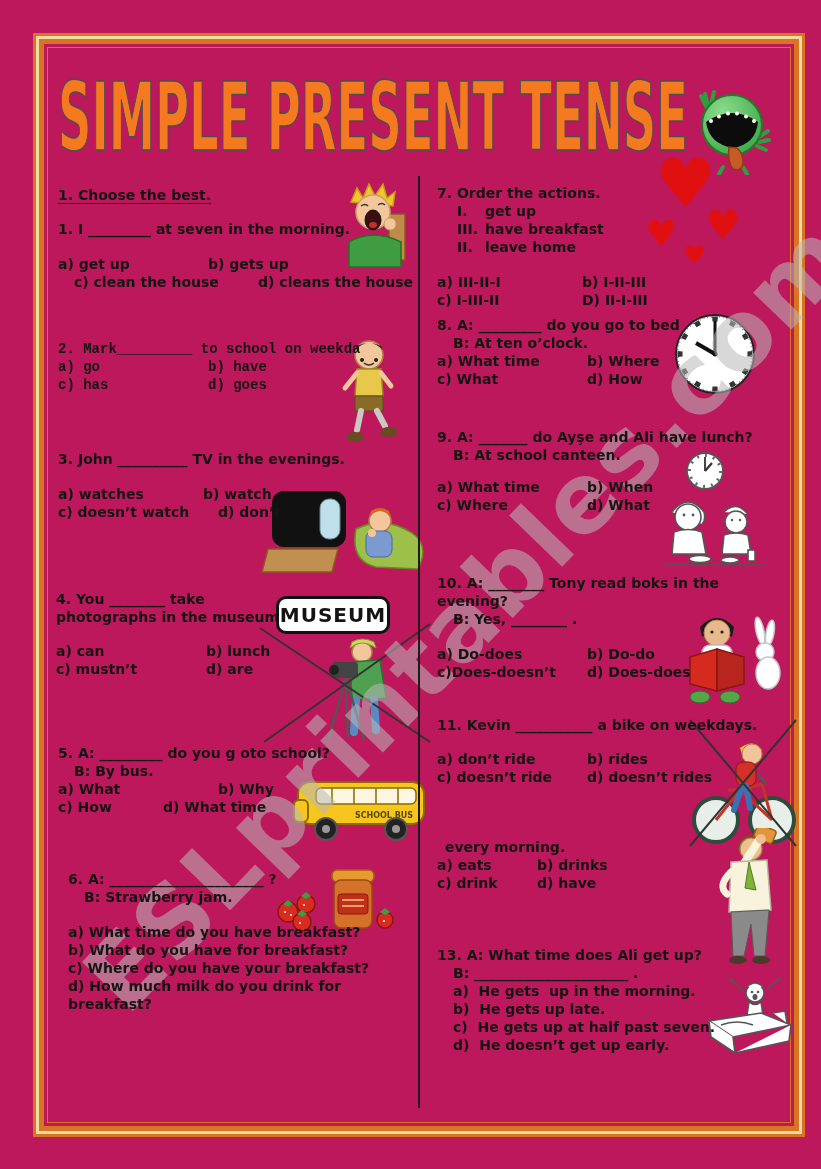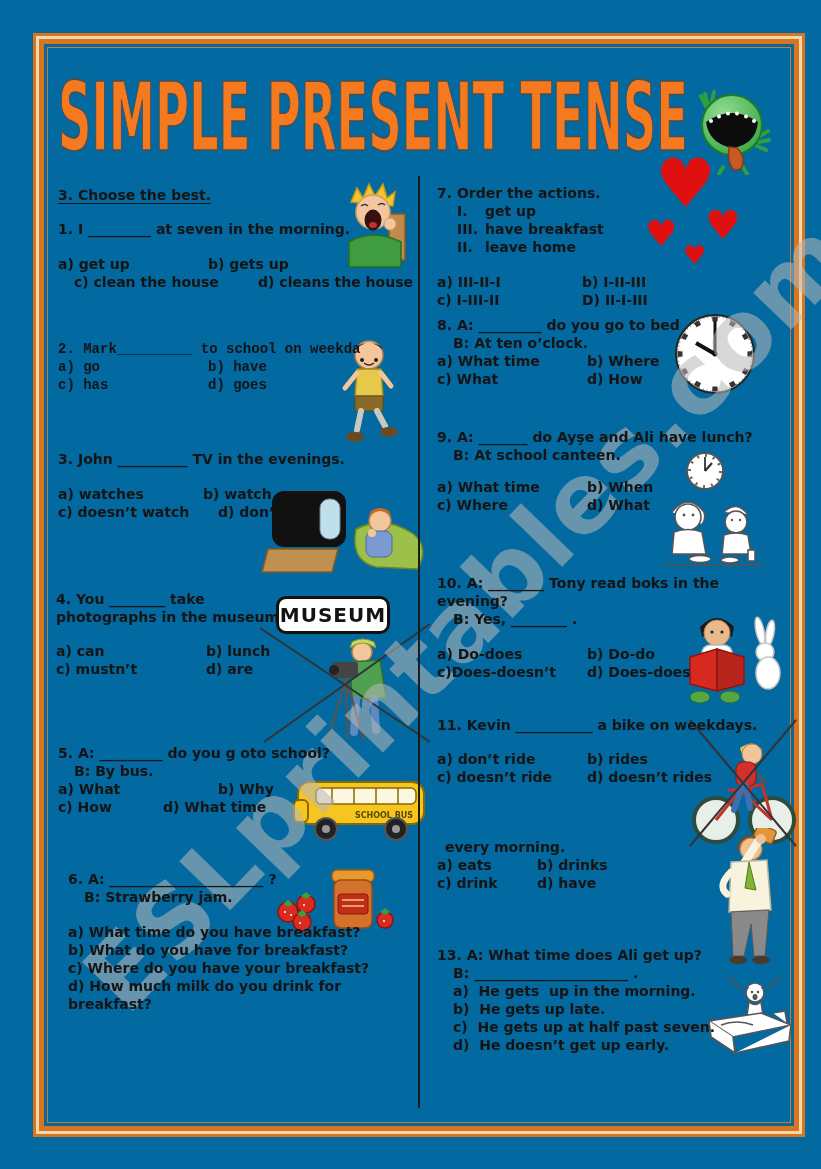--- a/index.html
+++ b/index.html
@@ -1,16 +1,16 @@
 <!DOCTYPE html>
 <html><head>
 <meta charset="utf-8">
 <style>
   html,body{margin:0;padding:0;background:#fff;}
-  .page{position:relative;width:821px;height:1169px;background:#0369a1;overflow:hidden;
+  .page{position:relative;width:821px;height:1169px;background:#be185d;overflow:hidden;
         font-family:"DejaVu Sans",sans-serif;font-weight:bold;color:#141414;font-size:14px;}
   
   .frame-outer{position:absolute;left:33px;top:33px;width:772px;height:1104px;border:3px solid #D97420;box-sizing:border-box;z-index:0;}
   .frame-mid{position:absolute;inset:0;border:3px solid #F2D9A8;box-sizing:border-box;}
   .frame-inner{position:absolute;inset:0;border:5px solid #D97420;box-sizing:border-box;}
   .frame-thin{position:absolute;inset:3px;border:1px solid #D97420;box-sizing:border-box;}
   .title-wrap{position:absolute;left:56px;top:66px;z-index:3;}
   .divider{position:absolute;left:418px;top:176px;width:2px;height:932px;background:#1c1c1c;z-index:2;}
   .watermark{position:absolute;left:62px;top:955px;transform:rotate(-46deg);transform-origin:0 0;
              font-size:97px;letter-spacing:2px;color:#b9b9b9;opacity:.55;white-space:nowrap;z-index:2;}
@@ -79,21 +79,21 @@
   <span class="heart" style="left:655px;top:150px;font-size:68px;"></span>
   <span class="heart" style="left:705px;top:205px;font-size:40px;"></span>
   <span class="heart" style="left:645px;top:216px;font-size:36px;"></span>
   <span class="heart" style="left:683px;top:242px;font-size:26px;"></span>
 
   <div class="watermark">ESLprintables.com</div>
 
   <div class="divider"></div>
 
   <div class="q" style="left:58px;top:186px;">
-    <div class="t ul">3. Choose the best.</div>
+    <div class="t ul">1. Choose the best.</div>
   </div>
 
   <div class="q" style="left:58px;top:220px;width:355px;">
     <div class="t">1. I _________ at seven in the morning.</div>
     <div class="sp17"></div>
     <div class="row">
         <span class="o w150">a) get up</span>
         <span class="o">b) gets up</span>
       </div>
     <div class="row">

